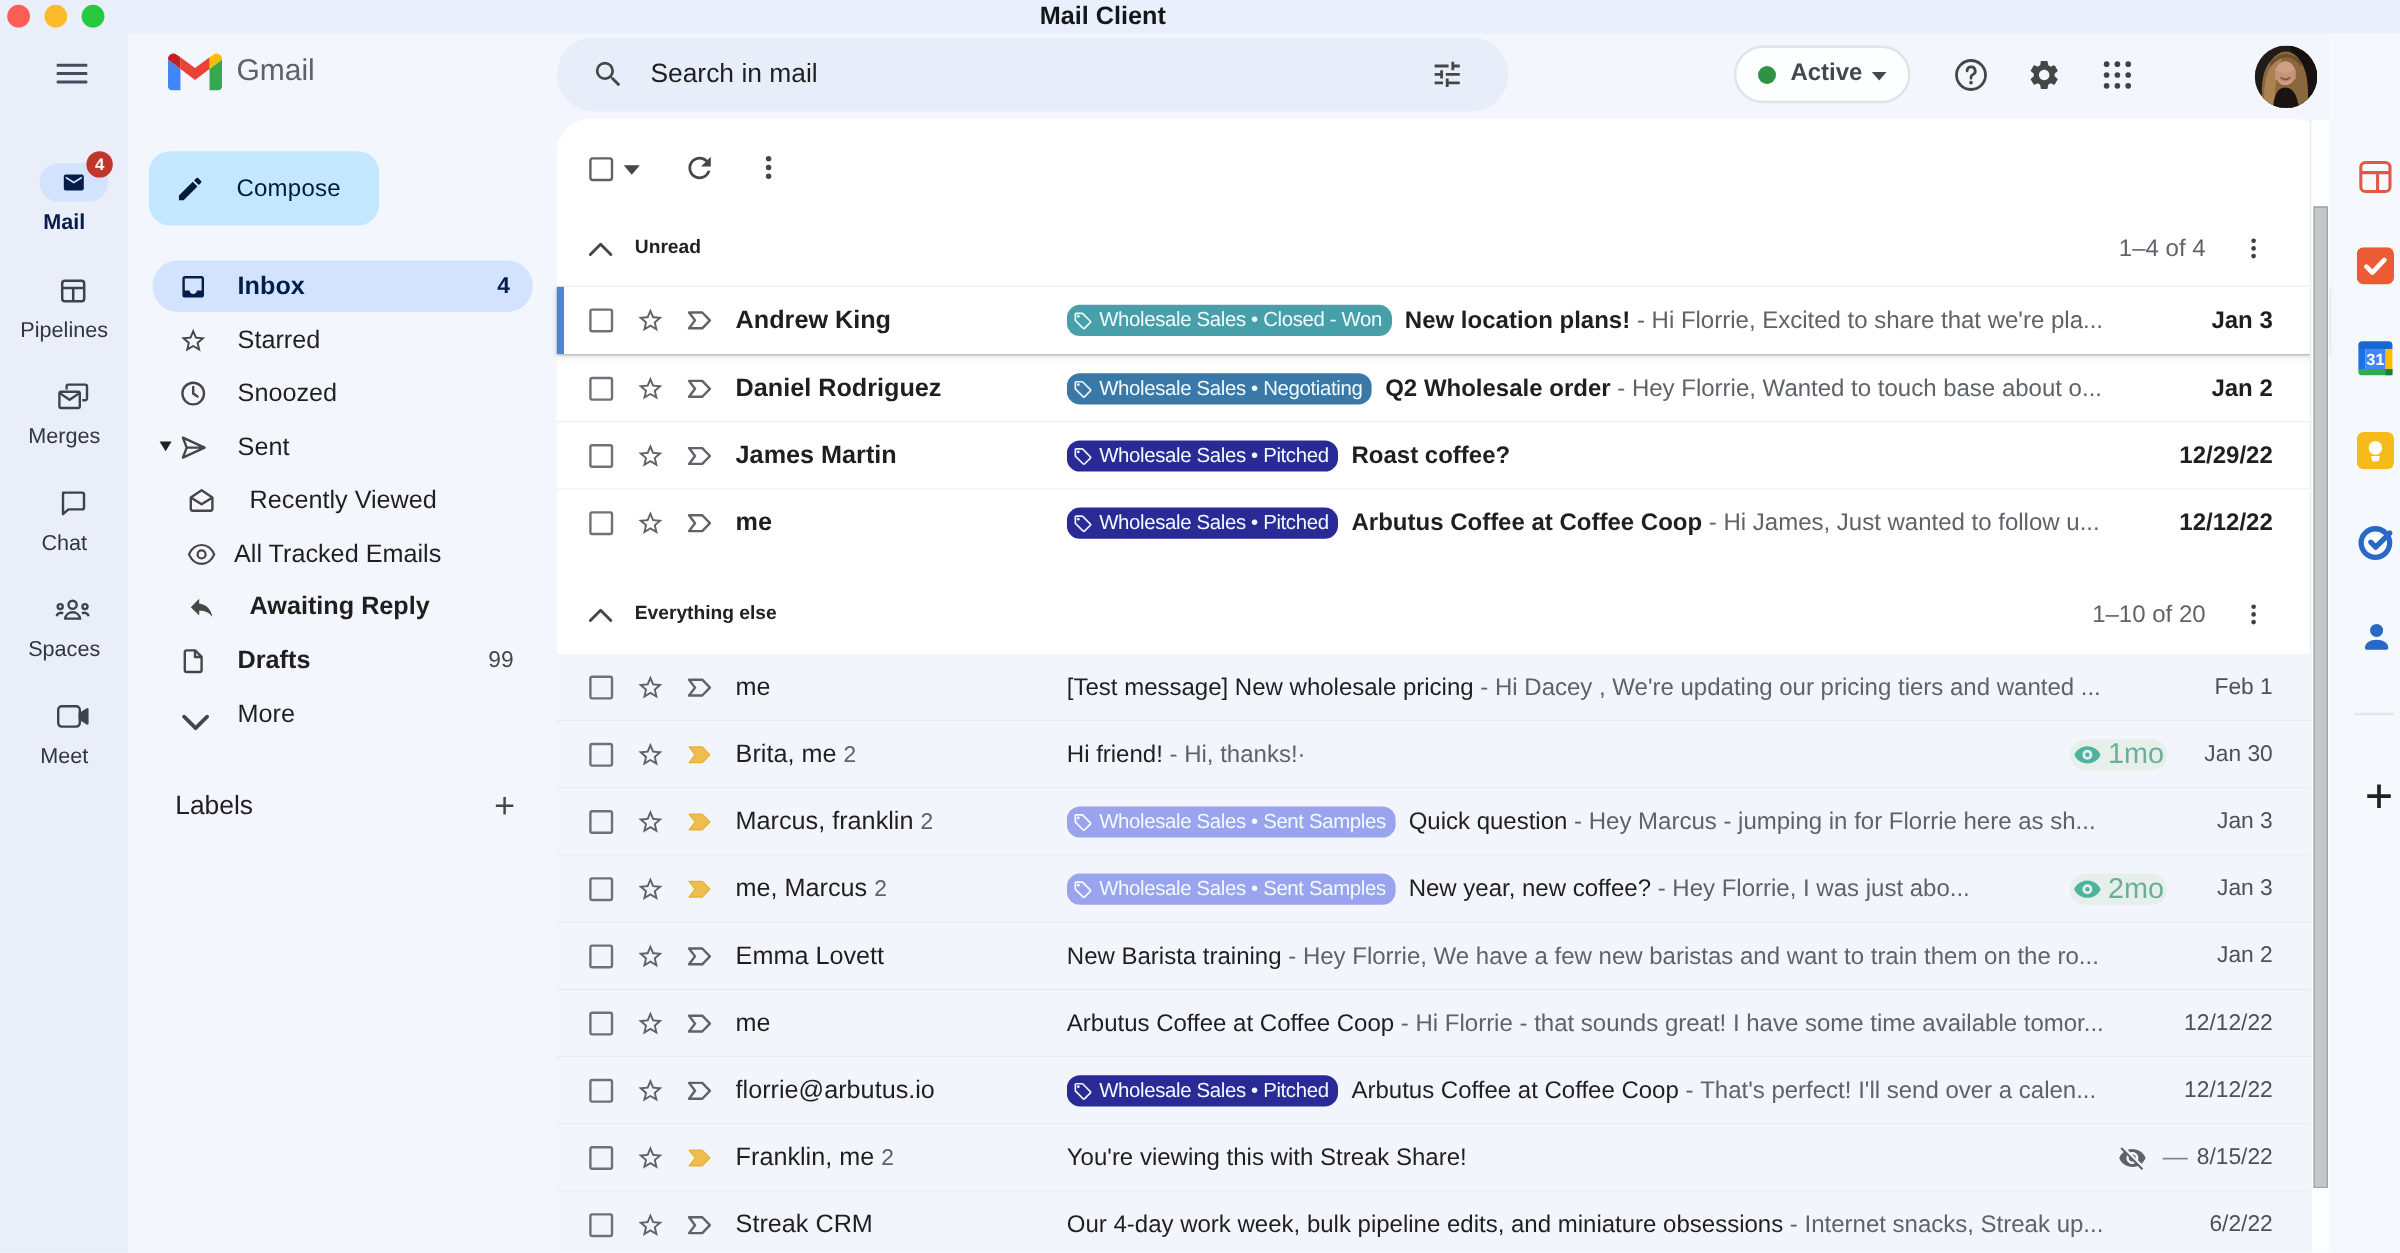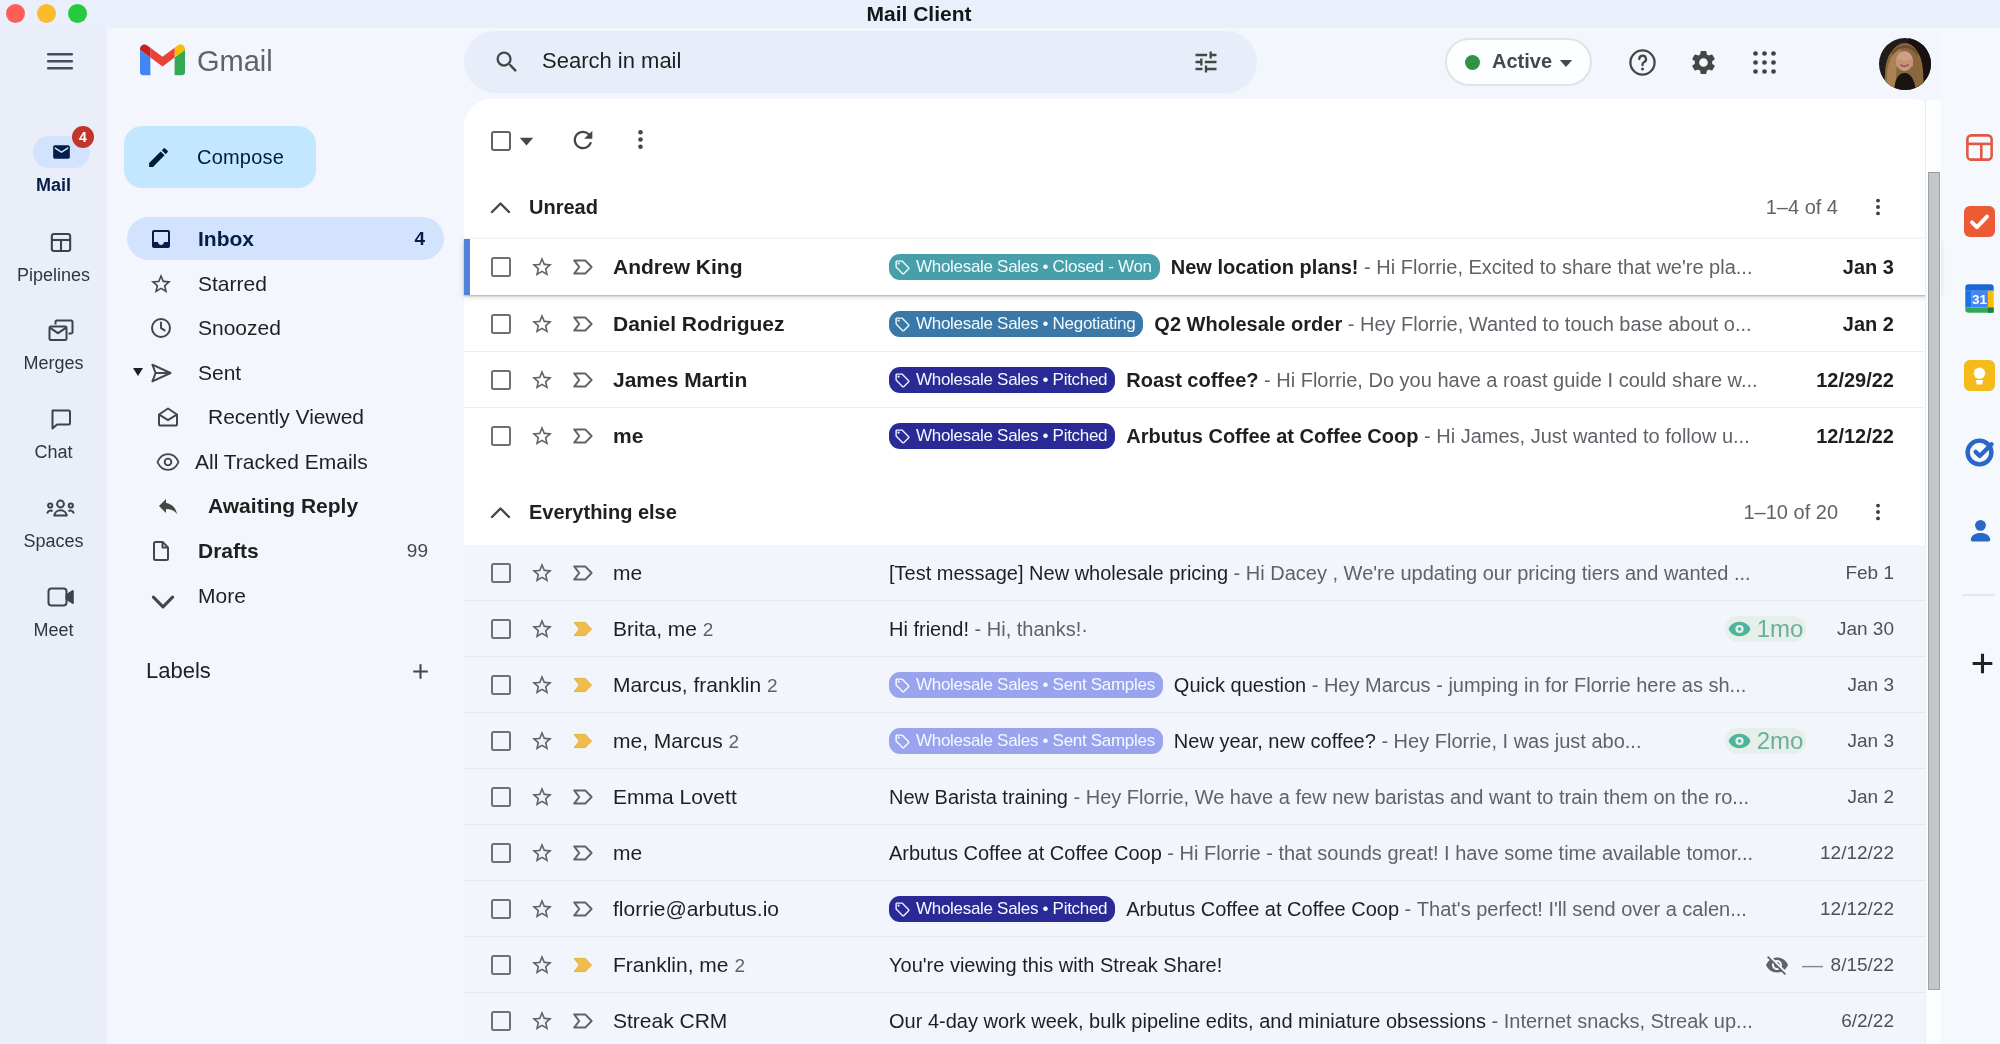--- a/index.html
+++ b/index.html
@@ -23,21 +23,21 @@
 #inboxpill{position:absolute;left:127px;top:217px;width:317px;height:43px;border-radius:22px;background:#d3e3fd;}
 
 #searchbar{left:464px;top:31px;width:793px;height:62px;border-radius:31px;background:#e8eef9;}
 #activepill{left:1445px;top:38px;width:143px;height:44px;border-radius:24px;background:#fdfeff;border:2px solid #e0e3e7;}
 
 #card{left:464px;top:99px;width:1476px;height:945px;background:#ffffff;border-radius:28px 28px 0 0;}
 
 .cb{width:20px;height:20px;border:2.5px solid #5f6368;border-radius:3px;box-sizing:border-box;}
 
 .sechead{position:absolute;left:464px;width:1476px;height:56px;}
-.sectitle{position:absolute;left:65px;top:0;font-size:20px;font-weight:bold;color:#202124;line-height:56px;}
+.sectitle{position:absolute;left:65px;top:0;font-size:16px;font-weight:bold;color:#202124;line-height:56px;}
 .seccount{position:absolute;right:95px;top:0;font-size:20px;color:#5f6368;line-height:56px;}
 
 .row{position:absolute;left:464px;width:1476px;height:56px;background:#fff;box-sizing:border-box;}
 .row .cb2{position:absolute;left:27px;top:18px;width:20px;height:20px;border:2px solid #6d7278;border-radius:2.5px;box-sizing:border-box;}
 .rowread{background:#f2f6fc;border-bottom:1px solid #e4e9f2;}
 .rowline{border-bottom:1px solid #eceef1;}
 .sicon{position:absolute;top:16px;width:24px;height:24px;}
 .sender{position:absolute;left:149px;top:0;width:270px;font-size:21px;color:#1f1f1f;line-height:56px;white-space:nowrap;overflow:hidden;}
 .mid{position:absolute;left:425px;top:0;height:56px;display:flex;align-items:center;white-space:nowrap;overflow:hidden;}
 .bold{font-weight:bold;}
@@ -124,21 +124,21 @@
 </div>
 <div class="abs" id="nav">
 
   <svg style="position:absolute;left:33px;top:14px;" width="45" height="34" viewBox="0 0 49.4 37.25">
     <path fill="#4285f4" d="M3.36 36.46h8.04V16.96L0 8.36v24.73c0 1.86 1.51 3.37 3.36 3.37z"></path>
     <path fill="#34a853" d="M37.99 36.46h8.04c1.86 0 3.36-1.51 3.36-3.37V8.36l-11.4 8.6z"></path>
     <path fill="#fbbc04" d="M37.99 6.18v10.78l11.4-8.6V7.87c0-4.15-4.74-6.53-8.06-4.04z"></path>
     <path fill="#ea4335" d="M11.4 16.96V6.18l13.3 9.98L38 6.18v10.78l-13.3 9.97z"></path>
     <path fill="#c5221f" d="M0 7.87v.49l11.4 8.6V6.18L8.07 3.83C4.74 1.34 0 3.72 0 7.87z"></path>
   </svg>
-  <div style="position:absolute;left:90px;top:17px;font-size:29px;color:#5f6368;">Gmail</div>
+  <div style="position:absolute;left:90px;top:17px;font-size:25px;color:#5f6368;">Gmail</div>
 
   <div id="compose">
     <svg style="margin-left:22px;" width="25" height="25" viewBox="0 0 24 24">
         <path fill="#001d35" d="M3 17.25V21h3.75L17.81 9.94l-3.75-3.75L3 17.25zM20.71 7.04a1 1 0 0 0 0-1.41l-2.34-2.34a1 1 0 0 0-1.41 0l-1.83 1.83 3.75 3.75 1.83-1.83z"></path>
       </svg>
     <span>Compose</span>
   </div>
 </div>
 
 <div class="abs" id="inboxpill"></div>
@@ -286,21 +286,20 @@
   <svg class="sicon flagpos gflag" width="26" height="25" viewBox="0 0 24 24" fill="none" stroke="#5f6368" stroke-width="2" stroke-linejoin="round">
       <path d="M3.2 5.4 H14.2 L20.6 12 L14.2 18.6 H3.2 L8.2 12 Z"></path>
     </svg>
   <span class="sender bold">James Martin</span>
   <div class="mid">
     <span class="pill" style="background:#2a2a96;"><svg width="17" height="17" viewBox="0 0 24 24" fill="#eff0ff">
           <path d="M21.41 11.58l-9-9C12.05 2.22 11.55 2 11 2H4c-1.1 0-2 .9-2 2v7c0 .55.22 1.05.59 1.42l9 9c.36.36.86.58 1.41.58.55 0 1.05-.22 1.41-.59l7-7c.37-.36.59-.86.59-1.41 0-.55-.23-1.06-.59-1.42zM13 20.01 4 11V4h7v-.01l9 9-7 7.02z"></path>
           <circle cx="6.5" cy="6.5" r="1.6"></circle>
         </svg>Wholesale Sales • Pitched</span>
     <span class="subj bold">Roast coffee?</span>
-      <span class="snip">&nbsp;-&nbsp;Hi Florrie, Do you have a roast guide I could share w...</span>
   </div>
   <span class="date bold">12/29/22</span>
 </div>
 <div class="row" style="top:408px;">
   <div class="cb2"></div>
   <svg class="sicon" style="left:66px;" width="24" height="24" viewBox="0 0 24 24" fill="#5f6368">
       <path d="M22 9.24l-7.19-.62L12 2 9.19 8.63 2 9.24l5.46 4.73L5.82 21 12 17.27 18.18 21l-1.63-7.03L22 9.24zM12 15.4l-3.76 2.27 1-4.28-3.32-2.88 4.38-.38L12 6.1l1.71 4.04 4.38.38-3.32 2.88 1 4.28L12 15.4z"></path>
     </svg>
   <svg class="sicon flagpos gflag" width="26" height="25" viewBox="0 0 24 24" fill="none" stroke="#5f6368" stroke-width="2" stroke-linejoin="round">
       <path d="M3.2 5.4 H14.2 L20.6 12 L14.2 18.6 H3.2 L8.2 12 Z"></path>

